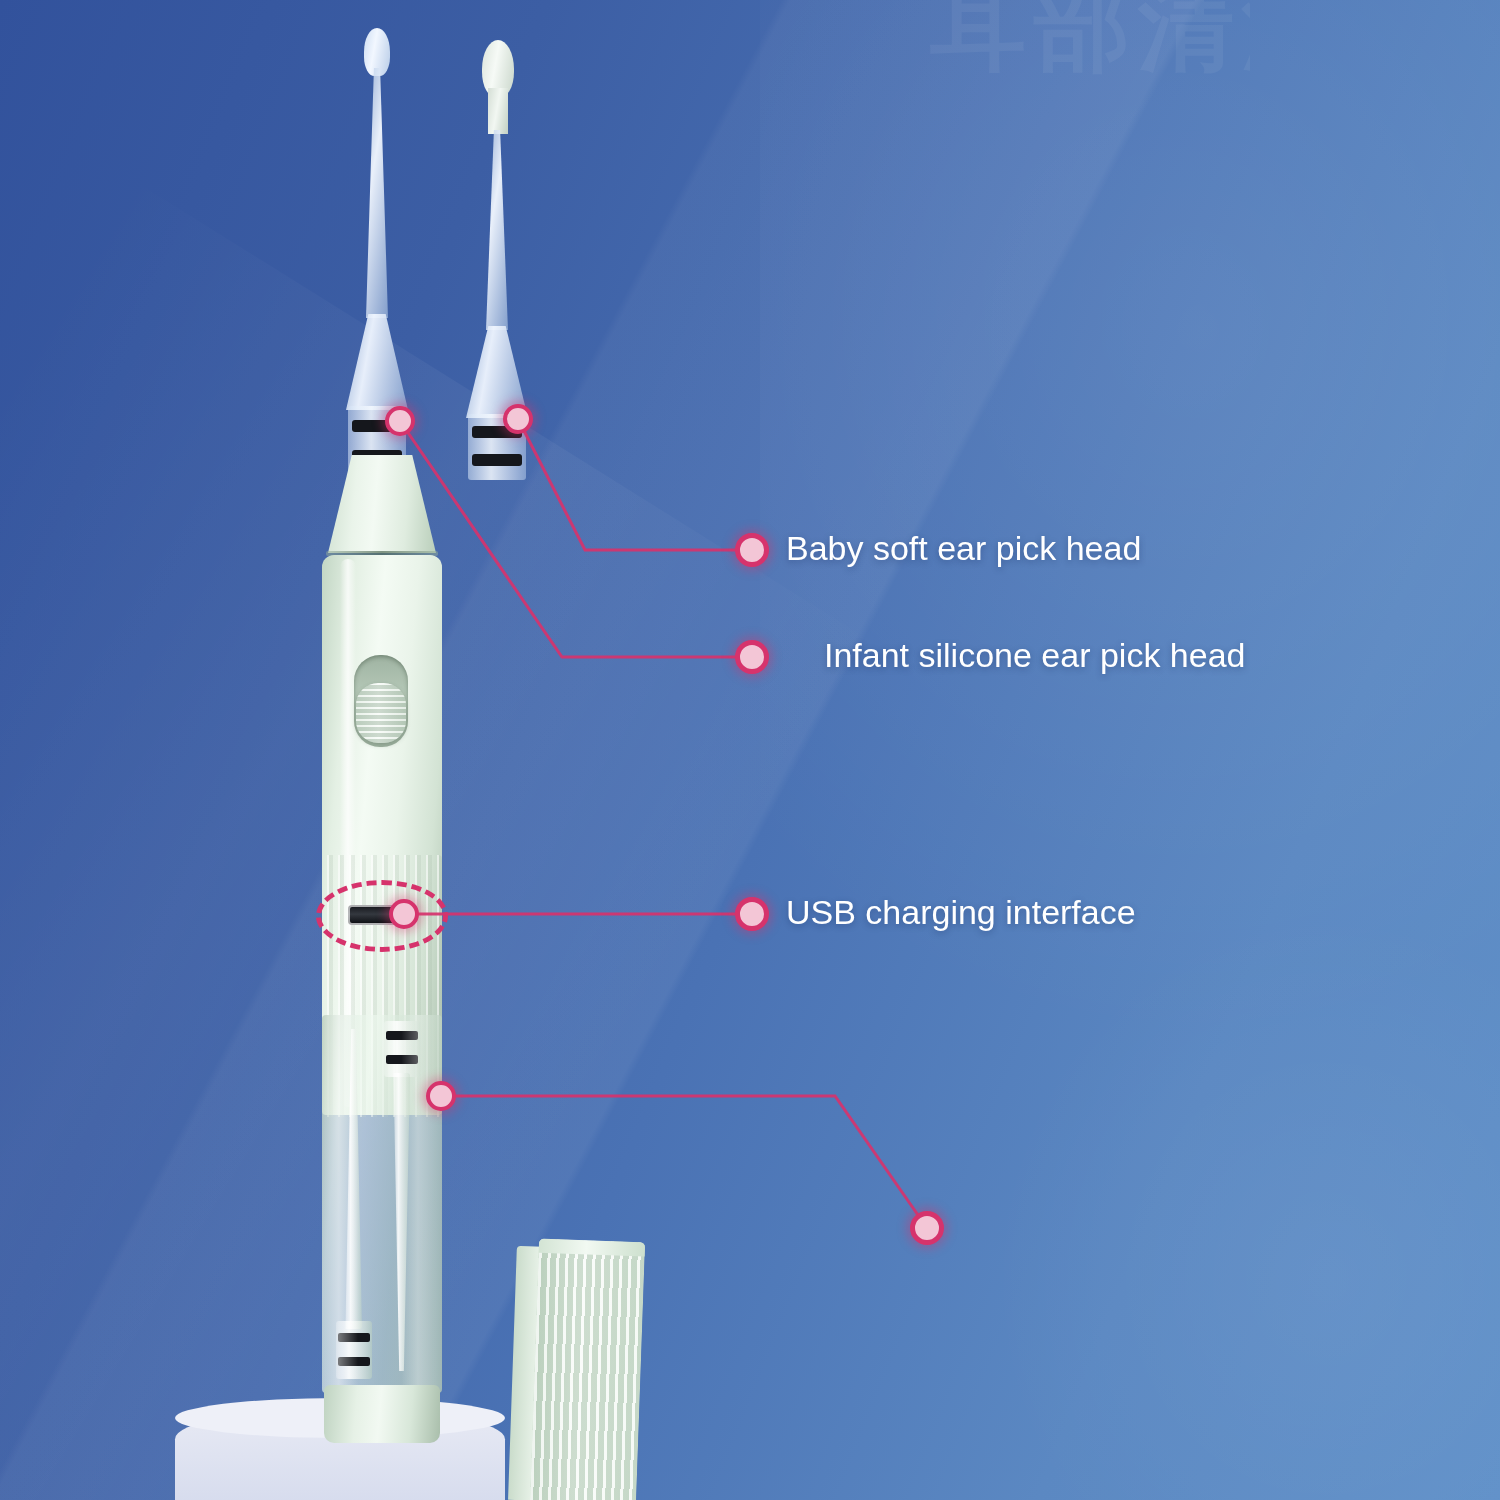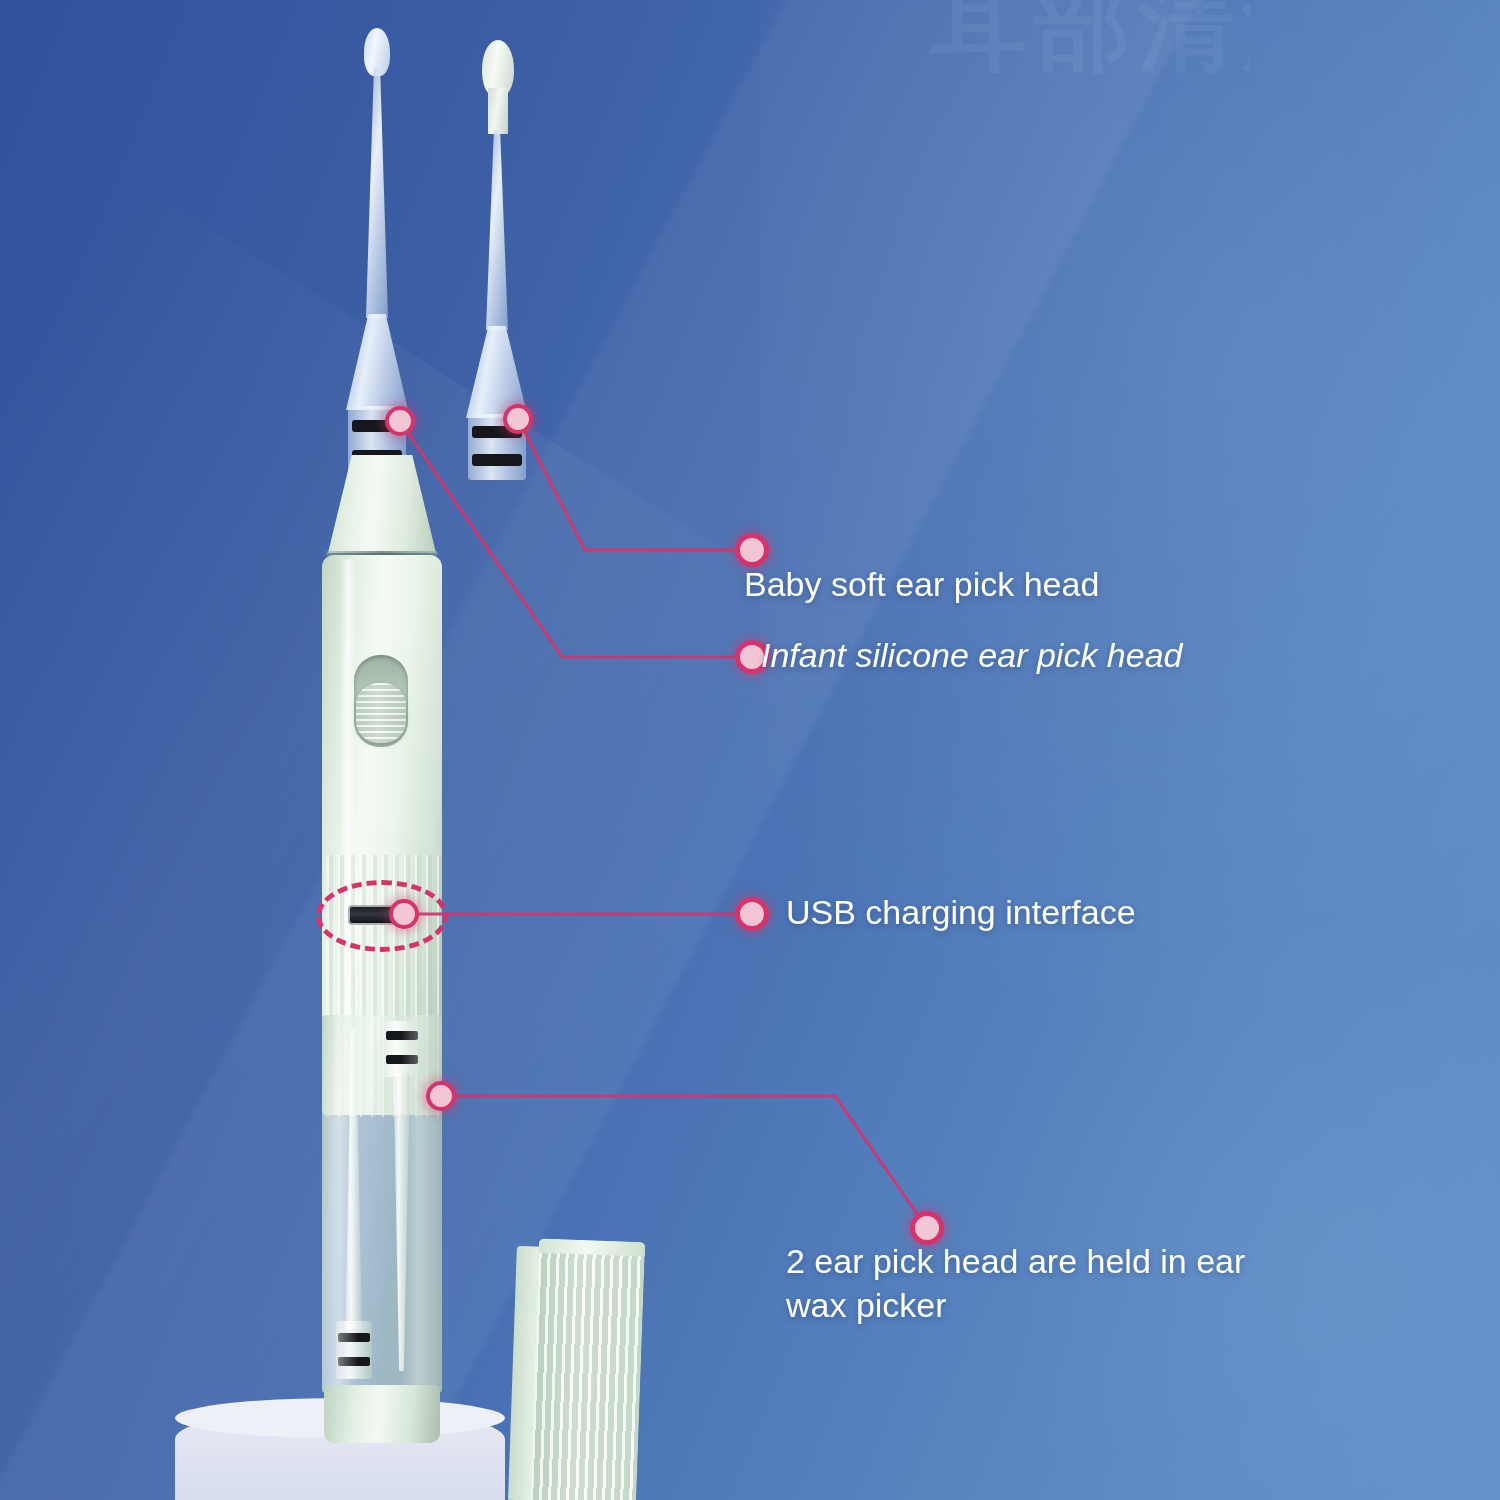--- a/index.html
+++ b/index.html
@@ -380,24 +380,20 @@
   <div class="dot small" style="left:503px; top:404px;"></div>
   <div class="dot small" style="left:389px; top:899px;"></div>
   <div class="dot small" style="left:426px; top:1081px;"></div>
 
   <div class="dot" style="left:735px; top:533px;"></div>
   <div class="dot" style="left:735px; top:640px;"></div>
   <div class="dot" style="left:735px; top:897px;"></div>
   <div class="dot" style="left:910px; top:1211px;"></div>
 
 
-  <div class="callout" style="left:744px; top:527px;margin-top:36px;">Baby soft ear pick head</div>
-
-  <div class="callout" style="left:761px; top:634px;font-style:italic;">Infant silicone ear pick head</div>
+  <div class="callout" style="left:786px; top:527px;">Baby soft ear pick head</div>
+
+  <div class="callout" style="left:824px; top:634px;">Infant silicone ear pick head</div>
 
   <div class="callout" style="left:786px; top:891px;">USB charging interface</div>
 
-  <div class="callout wrap" style="left:786px; top:1240px;">
-    <div>2 ear pick head are held in ear</div>
-    <div>wax picker</div>
-  </div>
 
 </div>
 
 </body></html>

